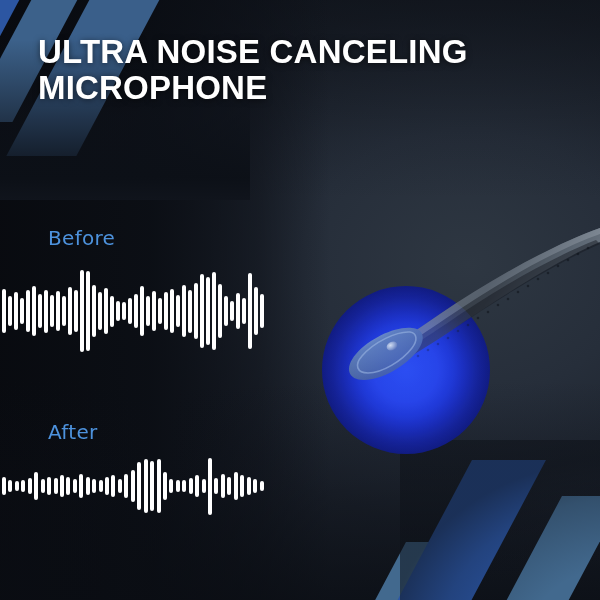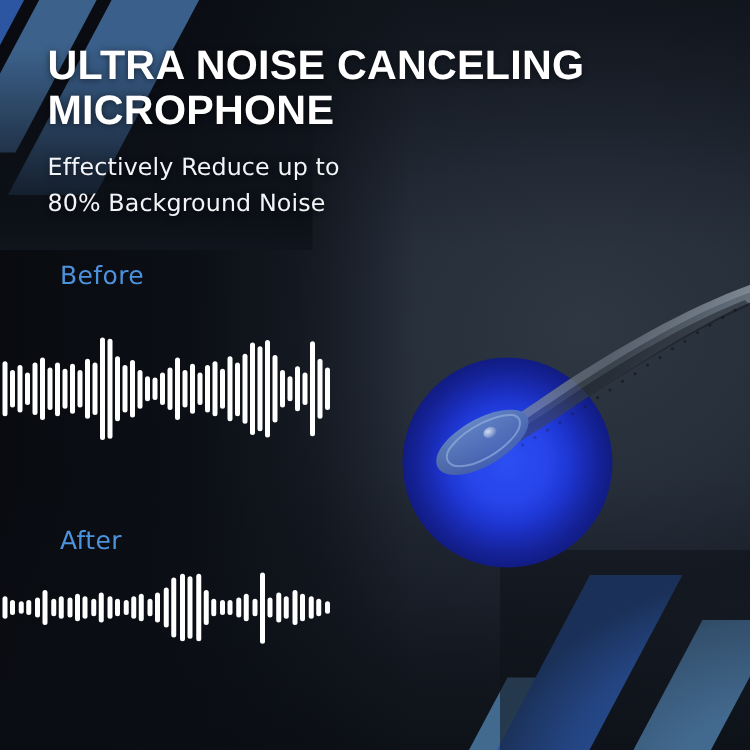--- a/index.html
+++ b/index.html
@@ -115,21 +115,21 @@
   }
 
   
   .compare-label {
     position: absolute;
     font-family: "DejaVu Sans", sans-serif;
     font-size: 20px;
     font-weight: 400;
     letter-spacing: 0.3px;
   }
-  #label-before { left: 48px; top: 208px; }
+  #label-before { left: 48px; top: 226px; }
   #label-after  { left: 48px; top: 420px; }
 
   
   .waveform {
     position: absolute;
     display: flex;
     align-items: center;
     justify-content: space-between;
   }
   #waveform-before { left: 2px; top: 268px; width: 262px; height: 86px; }
@@ -303,22 +303,20 @@
           <circle cx="288" cy="38" r="1.3"></circle>
       </g>
     </svg>
 
     <div id="mic-glow-overlay"></div>
   </div>
 
   <div id="headline-block">
     <div id="headline">ULTRA NOISE CANCELING
 MICROPHONE</div>
-    <div id="subheadline">Effectively Reduce up to
-80% Background Noise</div>
   </div>
 
   <div class="compare-label" id="label-before" style="color: rgb(77, 146, 221);">Before</div>
   <div class="waveform" id="waveform-before">
       <div class="wave-bar" style="height: 44.7px; background: rgb(255, 255, 255);"></div>
       <div class="wave-bar" style="height: 29.2px; background: rgb(255, 255, 255);"></div>
       <div class="wave-bar" style="height: 37.8px; background: rgb(255, 255, 255);"></div>
       <div class="wave-bar" style="height: 25.8px; background: rgb(255, 255, 255);"></div>
       <div class="wave-bar" style="height: 41.3px; background: rgb(255, 255, 255);"></div>
       <div class="wave-bar" style="height: 49.9px; background: rgb(255, 255, 255);"></div>

